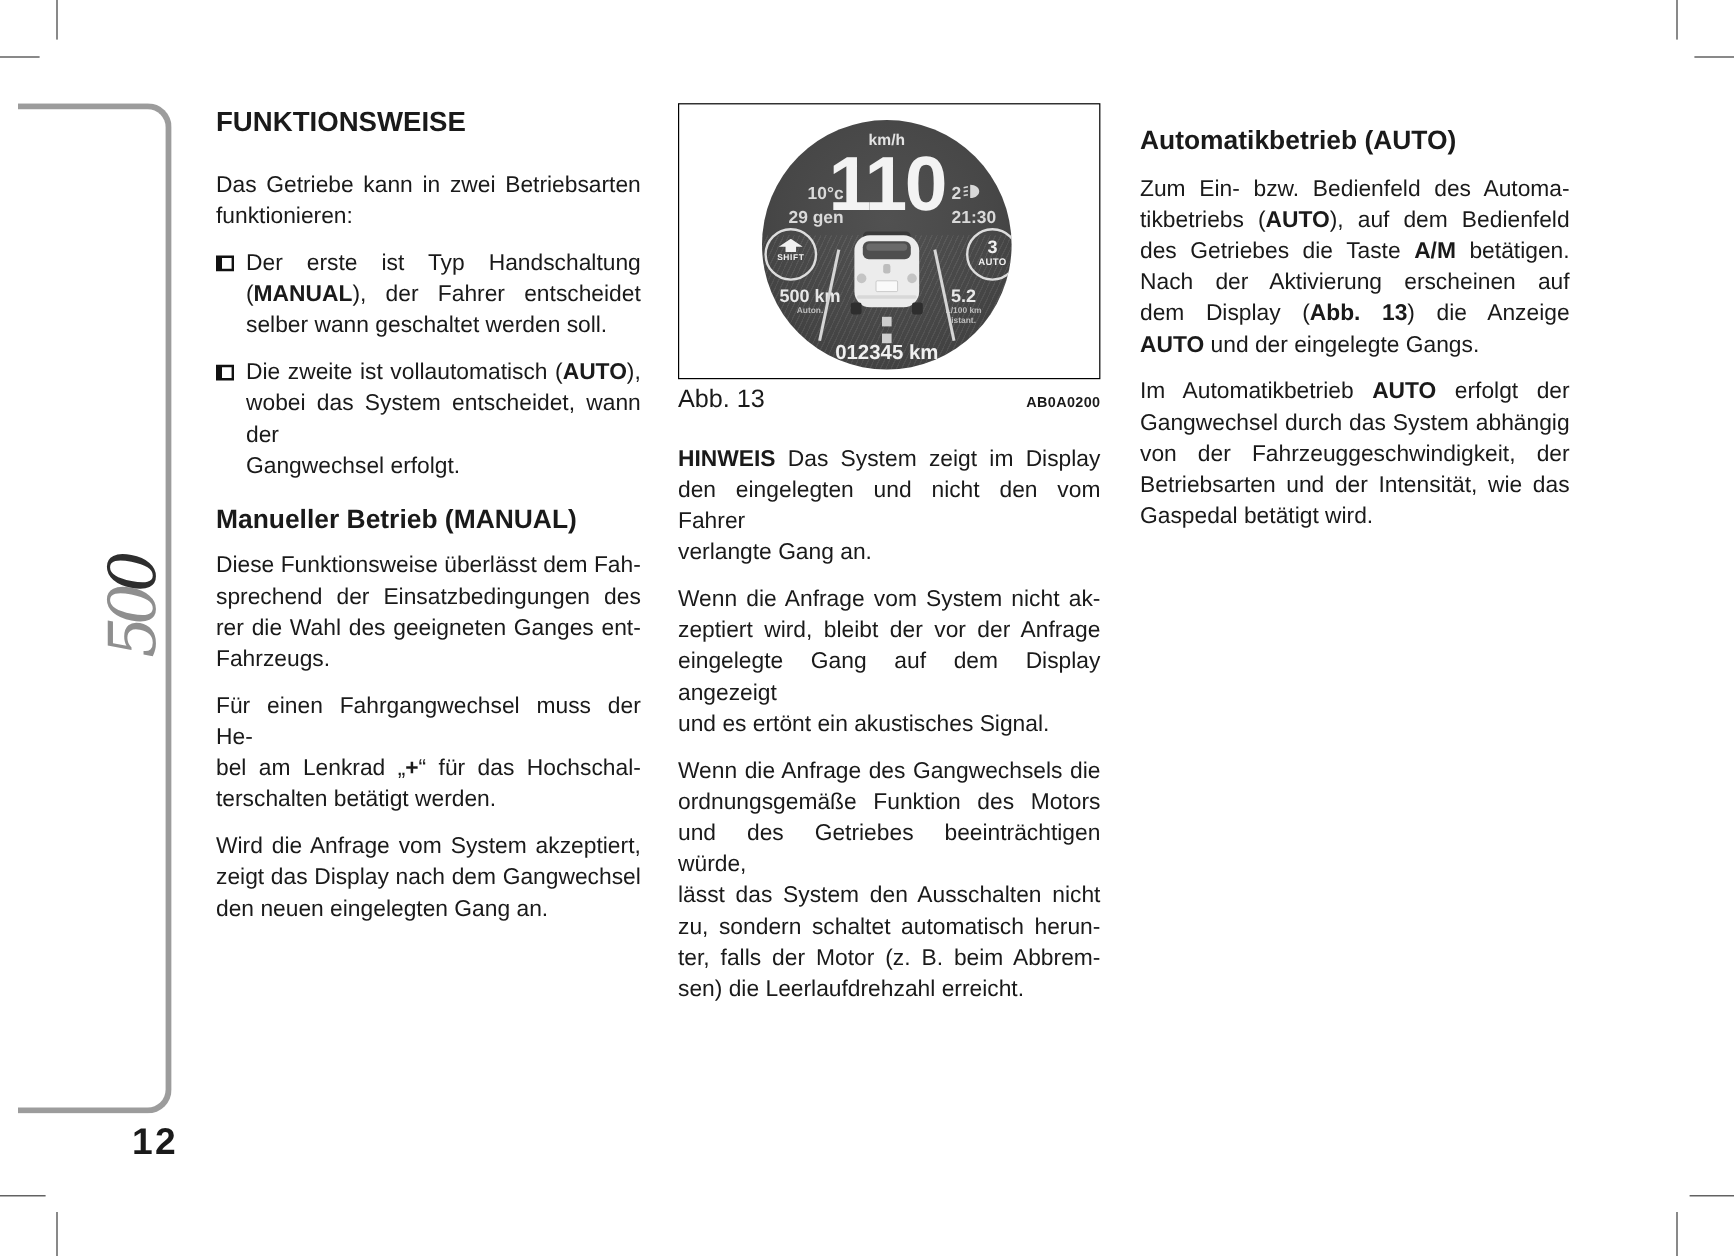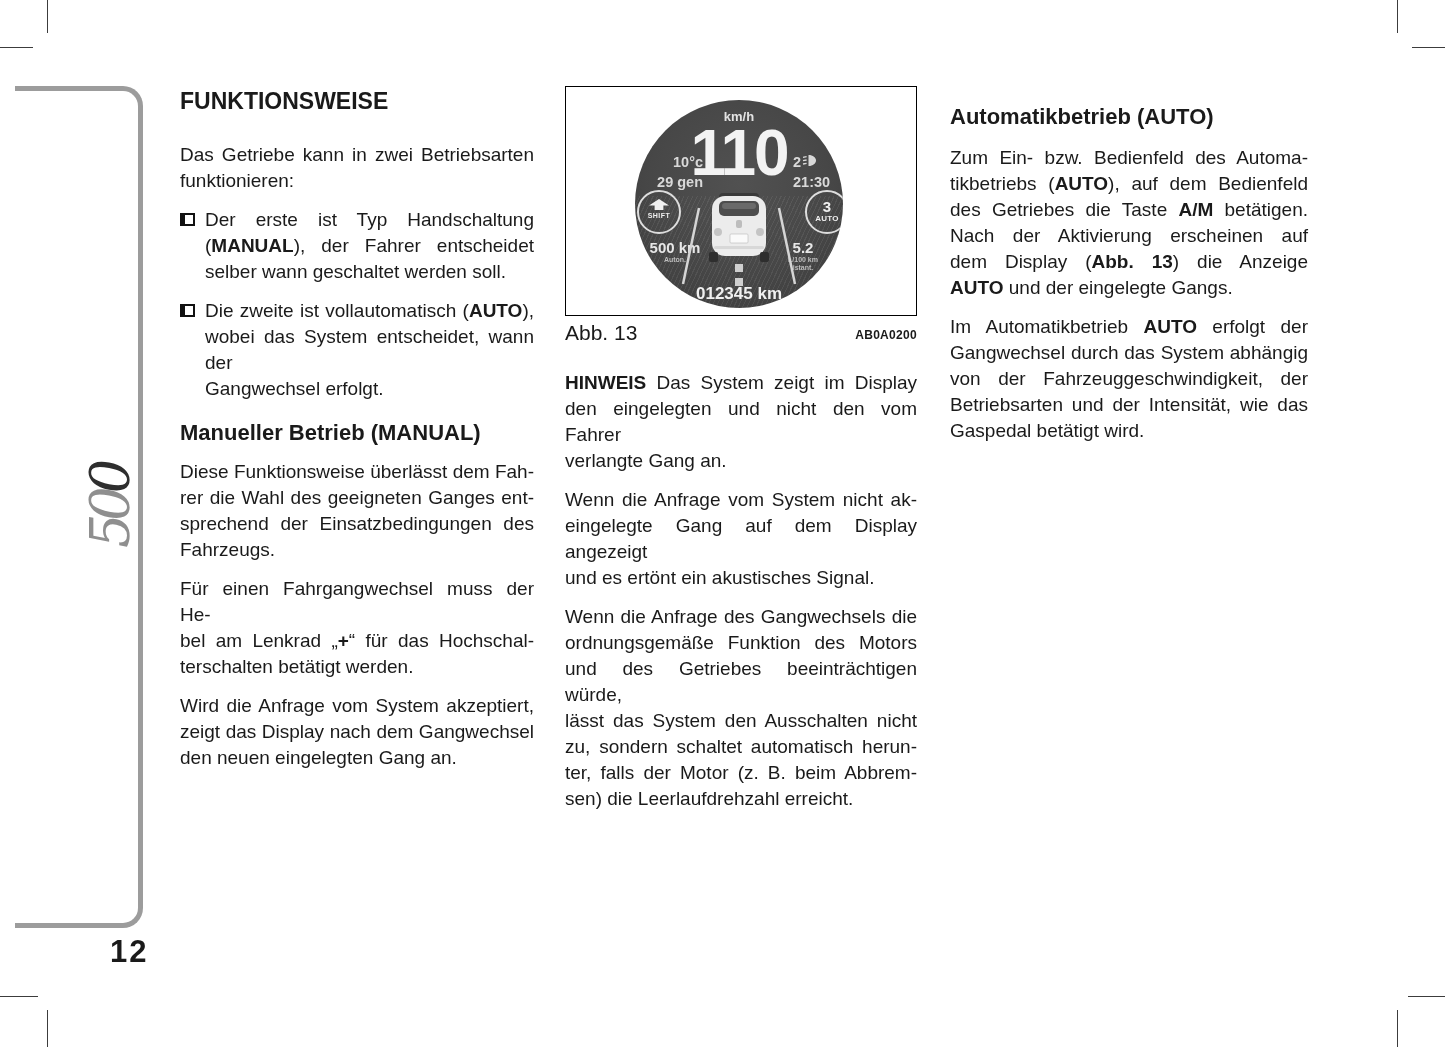--- a/index.html
+++ b/index.html
@@ -119,22 +119,22 @@
     <span class="bullet-marker"></span>
     <div>
         <div class="tline">Die zweite ist vollautomatisch (<b>AUTO</b>),</div>
         <div class="tline">wobei das System entscheidet, wann der</div>
         <div class="tline last">Gangwechsel erfolgt.</div>
       </div>
   </div>
   <div class="h-sub">Manueller Betrieb (MANUAL)</div>
   <div class="para">
       <div class="tline">Diese Funktionsweise überlässt dem Fah-</div>
+      <div class="tline">sprechend der Einsatzbedingungen des</div>
       <div class="tline">rer die Wahl des geeigneten Ganges ent-</div>
-      <div class="tline">sprechend der Einsatzbedingungen des</div>
       <div class="tline last">Fahrzeugs.</div>
     </div>
   <div class="para">
       <div class="tline">Für einen Fahrgangwechsel muss der He-</div>
       <div class="tline">bel am Lenkrad „<b>+</b>“ für das Hochschal-</div>
       <div class="tline last">terschalten betätigt werden.</div>
     </div>
   <div class="para">
       <div class="tline">Wird die Anfrage vom System akzeptiert,</div>
       <div class="tline">zeigt das Display nach dem Gangwechsel</div>
@@ -208,20 +208,21 @@
     <span class="code">AB0A0200</span>
   </div>
   <div class="col2-text">
     <div class="para">
         <div class="tline"><b>HINWEIS</b> Das System zeigt im Display</div>
         <div class="tline">den eingelegten und nicht den vom Fahrer</div>
         <div class="tline last">verlangte Gang an.</div>
       </div>
     <div class="para">
         <div class="tline">Wenn die Anfrage vom System nicht ak-</div>
+        <div class="tline">zeptiert wird, bleibt der vor der Anfrage</div>
         <div class="tline">eingelegte Gang auf dem Display angezeigt</div>
         <div class="tline last">und es ertönt ein akustisches Signal.</div>
       </div>
     <div class="para">
         <div class="tline">Wenn die Anfrage des Gangwechsels die</div>
         <div class="tline">ordnungsgemäße Funktion des Motors</div>
         <div class="tline">und des Getriebes beeinträchtigen würde,</div>
         <div class="tline">lässt das System den Ausschalten nicht</div>
         <div class="tline">zu, sondern schaltet automatisch herun-</div>
         <div class="tline">ter, falls der Motor (z. B. beim Abbrem-</div>

